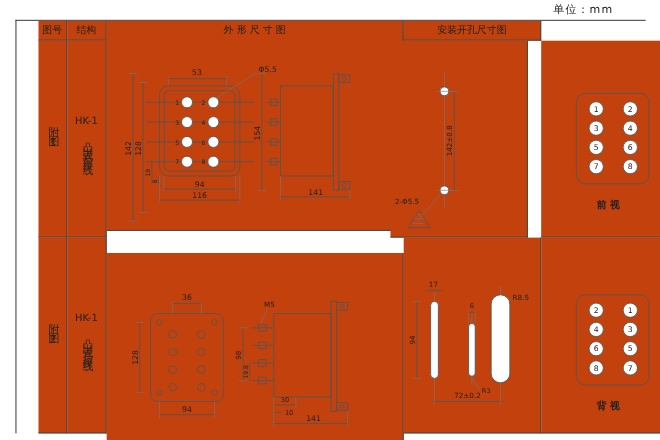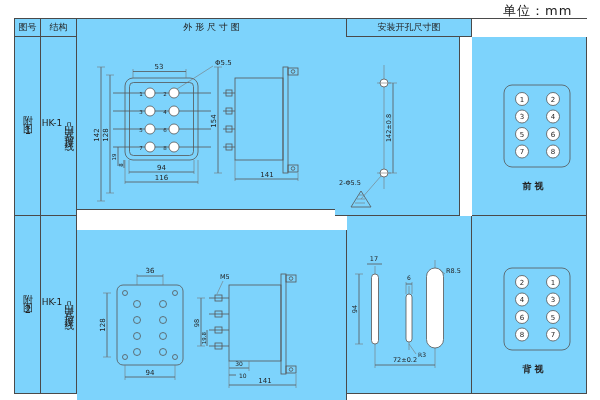--- a/index.html
+++ b/index.html
@@ -1,24 +1,24 @@
 <!DOCTYPE html>
 <html><head>
 <meta charset="utf-8">
 <style>
   html,body{margin:0;padding:0;}
   body{width:600px;height:400px;background:#fbfbfb;font-family:"DejaVu Sans",sans-serif;}
   .page{position:relative;width:600px;height:400px;background:#ffffff;overflow:hidden;color:#1a1a1a;}
-  .unit{position:absolute;left:503px;top:2px;font-size:13px;letter-spacing:1px;}
+  .unit{position:absolute;left:503px;top:2px;font-size:10px;letter-spacing:1px;}
   .tbl{position:absolute;left:14px;top:18px;width:572px;height:375px;border-top:1px solid #4a4a4a;border-left:1px solid #4a4a4a;}
-  .cell{position:absolute;border-right:1px solid #4a4a4a;border-bottom:1px solid #4a4a4a;box-sizing:border-box;background:#7dd3fc;}
+  .cell{position:absolute;border-right:1px solid #4a4a4a;border-bottom:1px solid #4a4a4a;box-sizing:border-box;background:#c2410c;margin-left:20px;}
   .hdr{display:flex;align-items:center;justify-content:center;font-size:9px;color:#222;}
   .figcell{display:flex;align-items:center;justify-content:center;}
   .vtext{writing-mode:vertical-lr;text-orientation:upright;font-size:10px;letter-spacing:9px;color:#222;}
-  .structcell{display:flex;align-items:center;justify-content:center;}
+  .structcell{display:flex;flex-direction:column;align-items:center;justify-content:center;}
   .model{font-size:9px;margin-bottom:6px;color:#222;}
   .vtext2{writing-mode:vertical-lr;text-orientation:upright;font-size:9.5px;letter-spacing:4px;color:#222;}
   svg{display:block;}
   svg line, svg rect, svg circle, svg path, svg polygon{stroke:#555;stroke-width:0.8;fill:none;}
   svg circle.fillw, svg rect.fillw{fill:#fff;}
   svg .thin{stroke-width:0.6;stroke:#777;}
   svg text{stroke:none;fill:#222;font-family:"DejaVu Sans",sans-serif;}
 </style>
 </head>
 <body>

